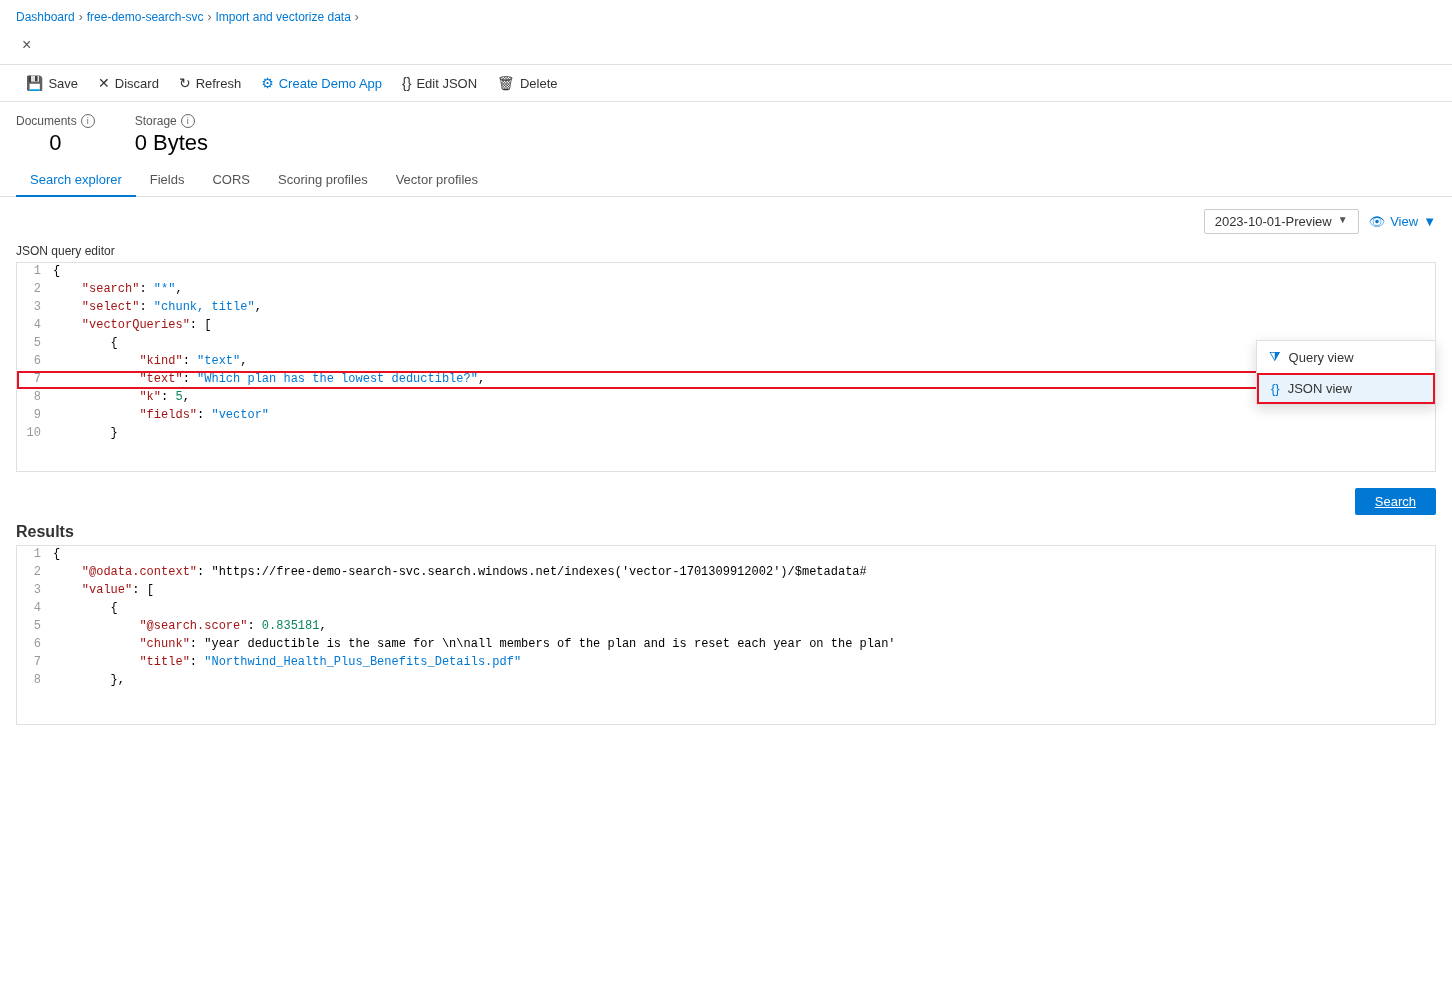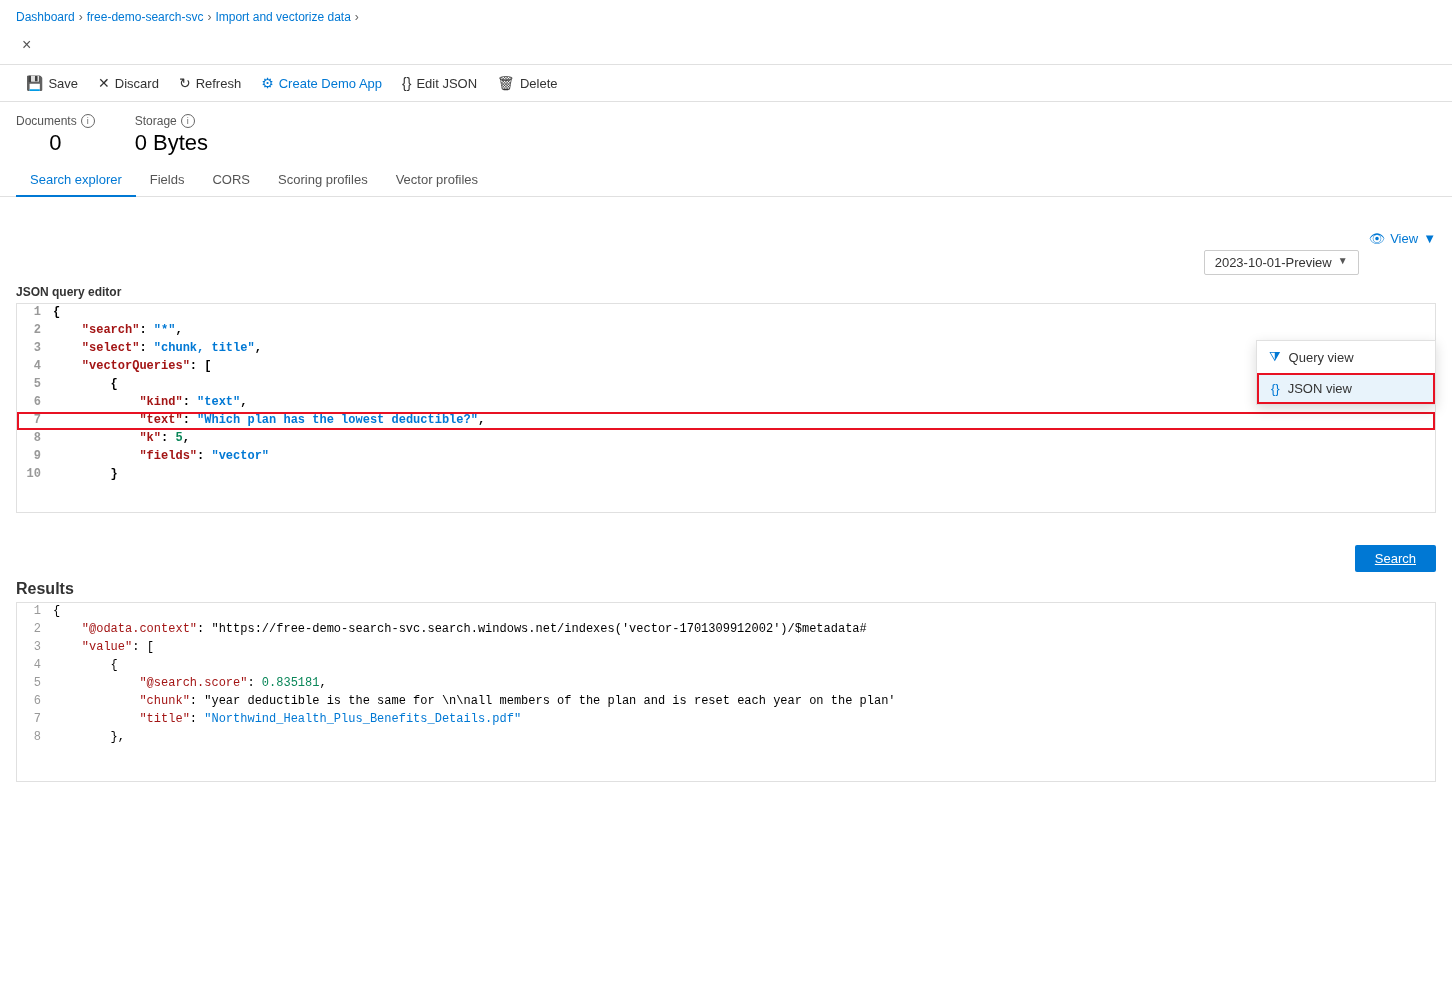--- a/index.html
+++ b/index.html
@@ -16,39 +16,39 @@
 
     .toolbar { display: flex; align-items: center; gap: 0; padding: 6px 16px; border-top: 1px solid #e0e0e0; border-bottom: 1px solid #e0e0e0; }
     .toolbar-btn { display: flex; align-items: center; gap: 5px; padding: 4px 10px; background: none; border: none; cursor: pointer; color: #333; font-size: 13px; }
     .toolbar-btn .icon { font-size: 14px; }
     .toolbar-btn.blue { color: #0078d4; }
 
     .stats { display: flex; gap: 40px; padding: 12px 16px 8px; text-align: center; }
     .stat-label { display: flex; align-items: center; gap: 4px; font-size: 12px; color: #555; margin-bottom: 2px; }
     .stat-value { font-size: 22px; font-weight: 400; color: #000; }
 
-    .tabs { display: flex; gap: 0; padding: 0 16px; border-bottom: 1px solid #e0e0e0; margin-bottom: 5px; }
+    .tabs { display: flex; gap: 0; padding: 0 16px; border-bottom: 1px solid #e0e0e0; margin-bottom: 12px; }
     .tab { padding: 8px 14px; cursor: pointer; font-size: 13px; color: #555; border-bottom: 2px solid transparent; margin-bottom: -1px; }
     .tab.active { color: #0078d4; border-bottom: 2px solid #0078d4; font-weight: 500; }
 
     .content { padding: 0 16px; }
 
     .toolbar-row { display: flex; align-items: center; justify-content: flex-end; gap: 10px; margin-bottom: 10px; }
 
-    .version-dropdown { display: flex; align-items: flex-start; gap: 6px; border: 1px solid #ccc; padding: 4px 10px; border-radius: 2px; cursor: pointer; font-size: 13px; background: #fff; margin-top: 48px; }
+    .version-dropdown { display: flex; align-items: flex-start; gap: 6px; border: 1px solid #ccc; padding: 4px 10px; border-radius: 2px; cursor: pointer; font-size: 13px; background: #fff; }
     .version-dropdown .chevron { font-size: 10px; color: #555; }
 
     .view-btn { display: flex; align-items: center; gap: 5px; color: #0078d4; cursor: pointer; font-size: 13px; }
 
     .view-menu { position: absolute; right: 16px; top: 340px; background: #fff; border: 1px solid #e0e0e0; box-shadow: 0 4px 12px rgba(0,0,0,0.15); width: 180px; z-index: 100; }
     .view-menu-item { display: flex; align-items: center; gap: 8px; padding: 8px 12px; cursor: pointer; font-size: 13px; color: #333; }
     .view-menu-item.selected { background: #e8f3fb; }
     .view-menu-item .item-icon { font-size: 13px; color: #0078d4; }
 
-    .editor-section { margin-bottom: 24px; font-weight: bold; }
+    .editor-section { margin-bottom: 8px; }
     .editor-label { font-size: 12px; color: #333; margin-bottom: 4px; }
     .code-editor { background: #fff; border: 1px solid #e0e0e0; font-family: 'Consolas', 'Courier New', monospace; font-size: 12px; height: 210px; overflow-y: auto; position: relative; }
     .code-line { display: flex; min-height: 18px; }
     .line-num { width: 32px; text-align: right; padding-right: 8px; color: #999; font-size: 12px; user-select: none; padding-top: 1px; flex-shrink: 0; }
     .line-content { flex: 1; padding-left: 4px; white-space: pre; color: #000; padding-top: 1px; }
     .json-key { color: #a31515; }
     .json-string { color: #0078d4; }
     .json-number { color: #098658; }
     .highlight-border { outline: 2px solid #e81123; outline-offset: -2px; }
 

